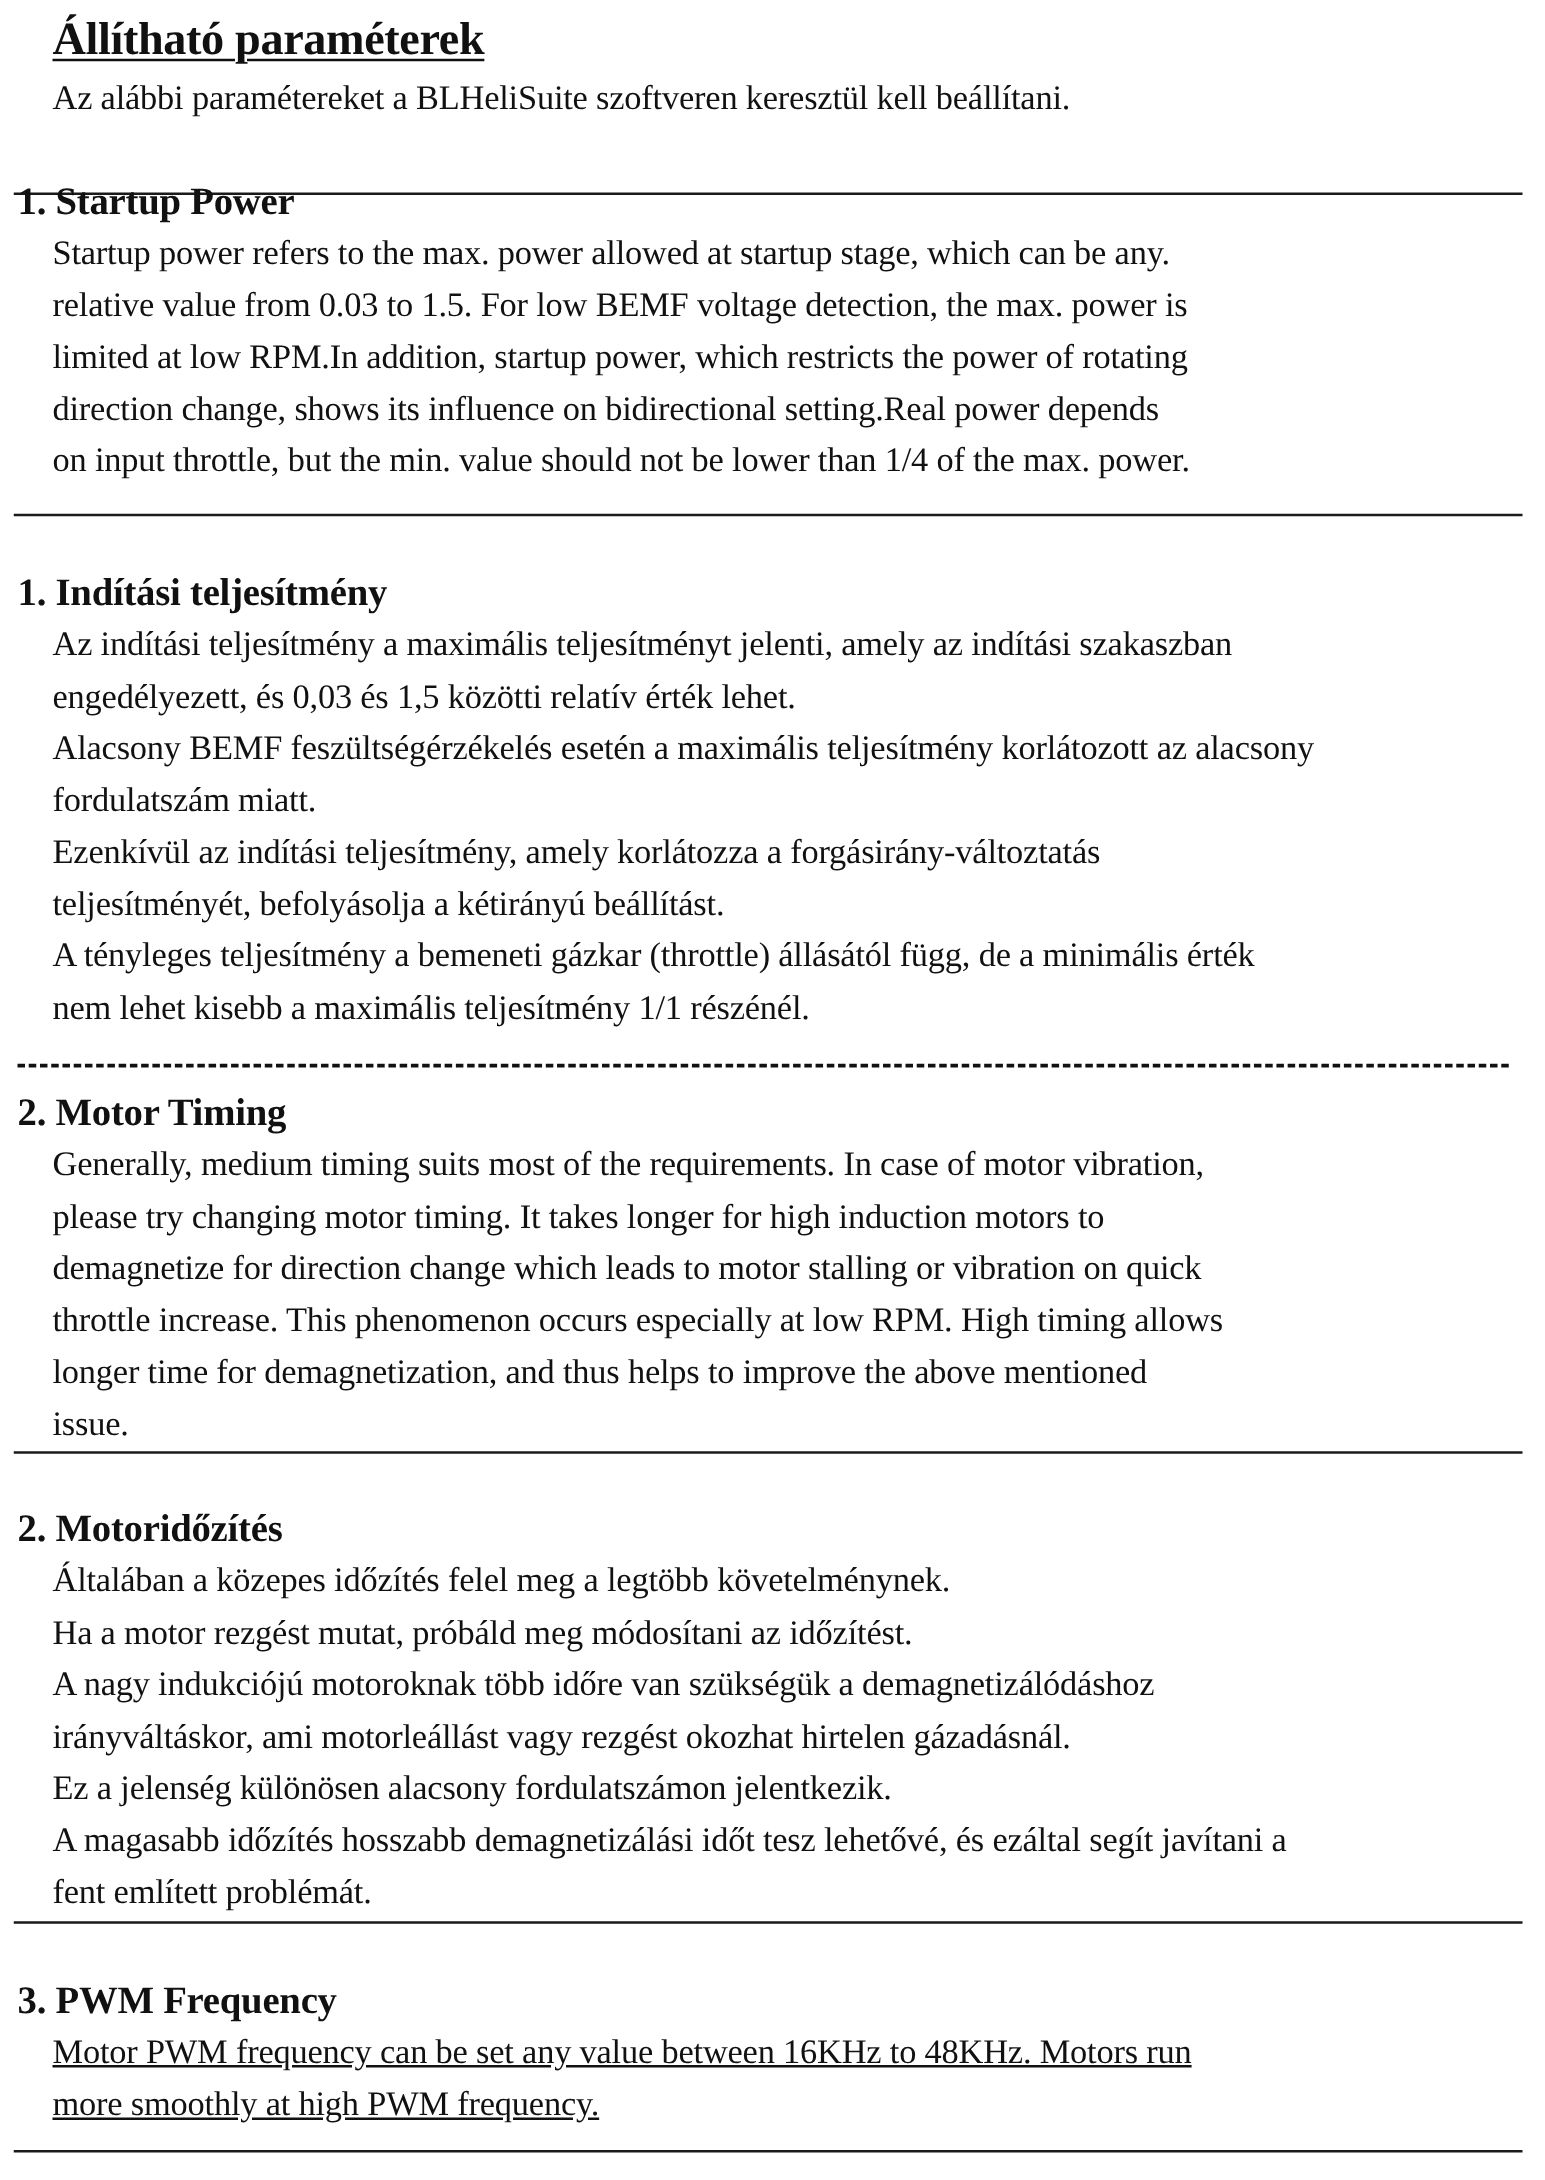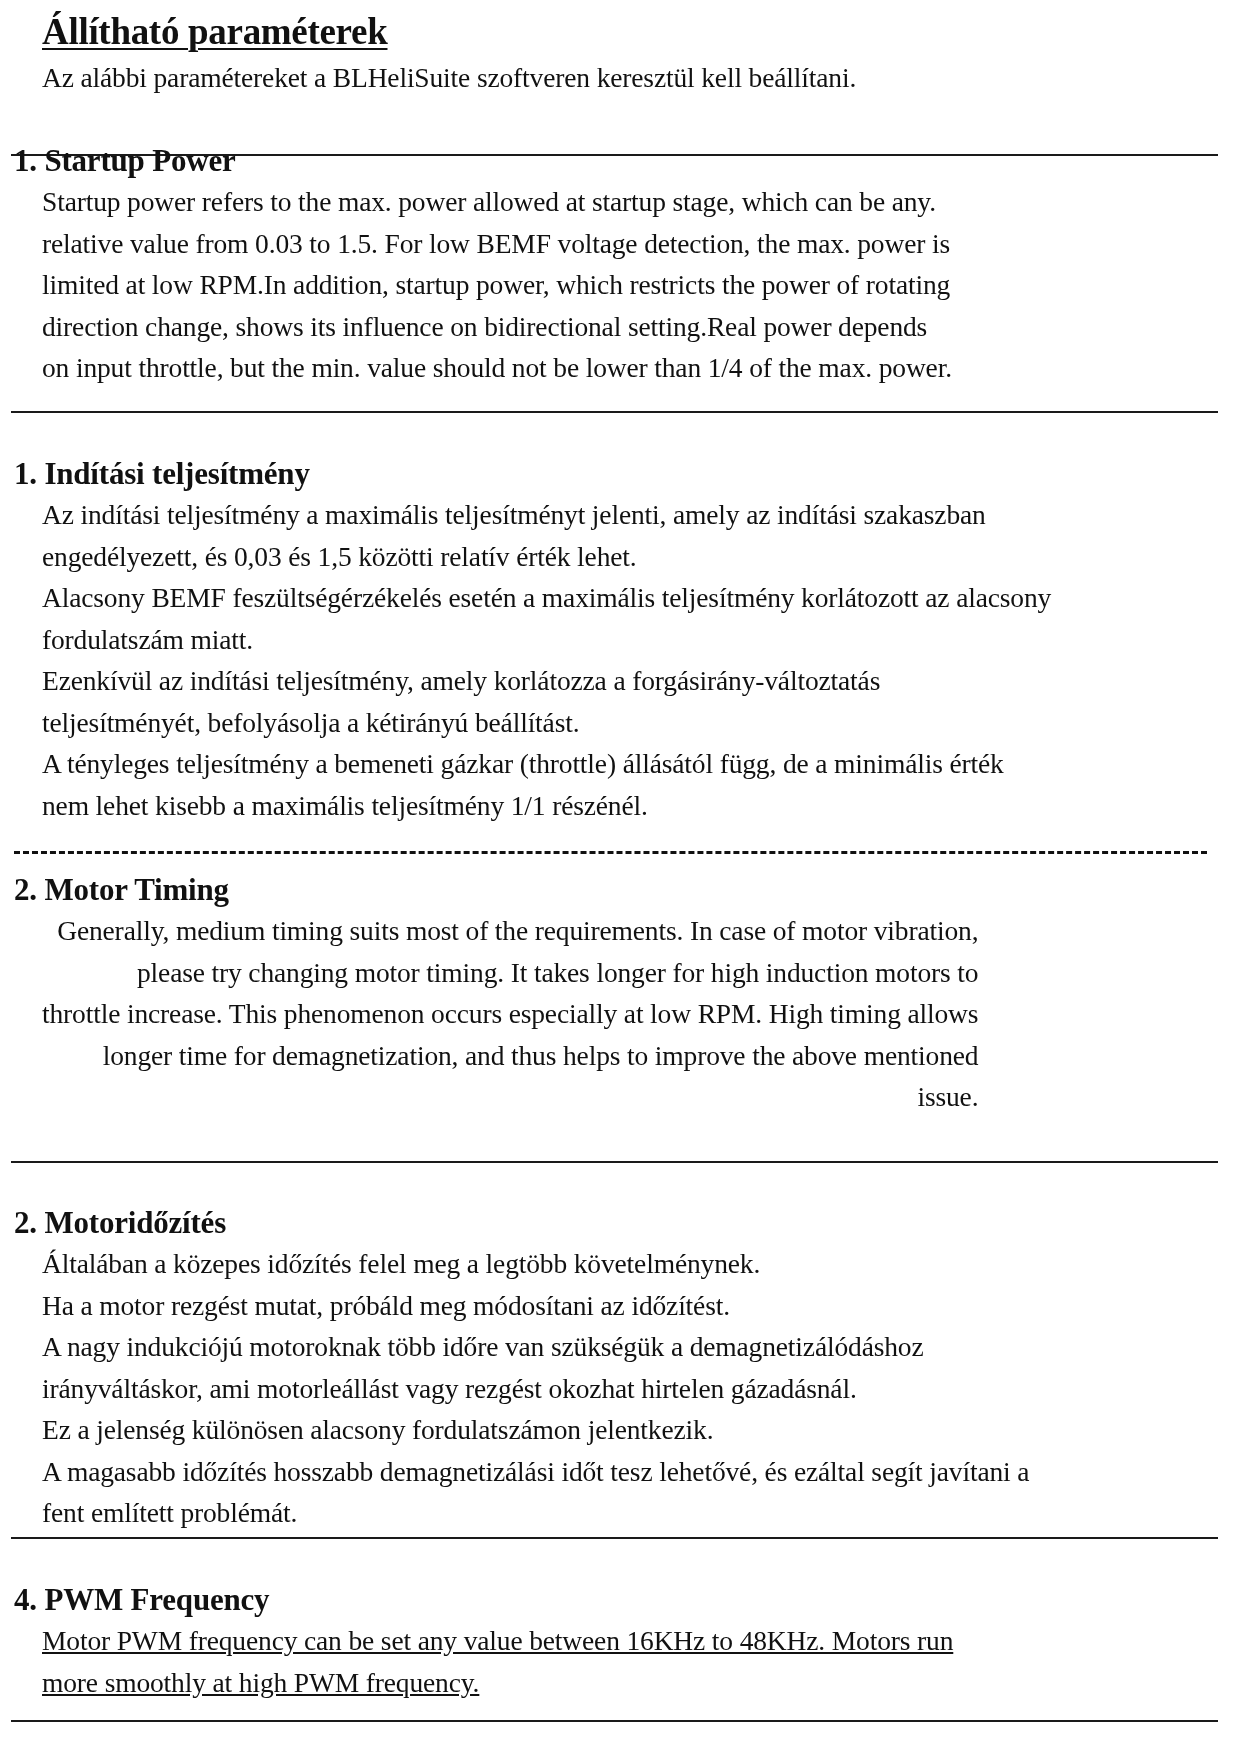--- a/index.html
+++ b/index.html
@@ -86,42 +86,43 @@
   <span class="line">fordulatszám miatt.</span>
   <span class="line">Ezenkívül az indítási teljesítmény, amely korlátozza a forgásirány-változtatás</span>
   <span class="line">teljesítményét, befolyásolja a kétirányú beállítást.</span>
   <span class="line">A tényleges teljesítmény a bemeneti gázkar (throttle) állásától függ, de a minimális érték</span>
   <span class="line">nem lehet kisebb a maximális teljesítmény 1/1 részénél.</span>
 </div>
 
 <div class="dashed-rule" style="top:851px;"></div>
 
 <div class="abs heading" style="top:870px;">2. Motor Timing</div>
-<div class="abs body-text" style="top:910px;text-align:right;">
+<div class="abs body-text" style="top:910px;">
   <span class="line">Generally, medium timing suits most of the requirements. In case of motor vibration,</span>
   <span class="line">please try changing motor timing. It takes longer for high induction motors to</span>
+  <span class="line">demagnetize for direction change which leads to motor stalling or vibration on quick</span>
   <span class="line">throttle increase. This phenomenon occurs especially at low RPM. High timing allows</span>
   <span class="line">longer time for demagnetization, and thus helps to improve the above mentioned</span>
   <span class="line">issue.</span>
 </div>
 
 <div class="rule" style="top:1161px;"></div>
 
 <div class="abs heading" style="top:1203px;">2. Motoridőzítés</div>
 <div class="abs body-text" style="top:1243px;">
   <span class="line">Általában a közepes időzítés felel meg a legtöbb követelménynek.</span>
   <span class="line">Ha a motor rezgést mutat, próbáld meg módosítani az időzítést.</span>
   <span class="line">A nagy indukciójú motoroknak több időre van szükségük a demagnetizálódáshoz</span>
   <span class="line">irányváltáskor, ami motorleállást vagy rezgést okozhat hirtelen gázadásnál.</span>
   <span class="line">Ez a jelenség különösen alacsony fordulatszámon jelentkezik.</span>
   <span class="line">A magasabb időzítés hosszabb demagnetizálási időt tesz lehetővé, és ezáltal segít javítani a</span>
   <span class="line">fent említett problémát.</span>
 </div>
 
 <div class="rule" style="top:1537px;"></div>
 
-<div class="abs heading" style="top:1580px;">4. PWM Frequency</div>
+<div class="abs heading" style="top:1580px;">3. PWM Frequency</div>
 <div class="abs body-text" style="top:1620px;text-decoration:underline;">
   <span class="line">Motor PWM frequency can be set any value between 16KHz to 48KHz. Motors run</span>
   <span class="line">more smoothly at high PWM frequency.</span>
 </div>
 
 <div class="rule" style="top:1720px;"></div>
 
 </body></html>

